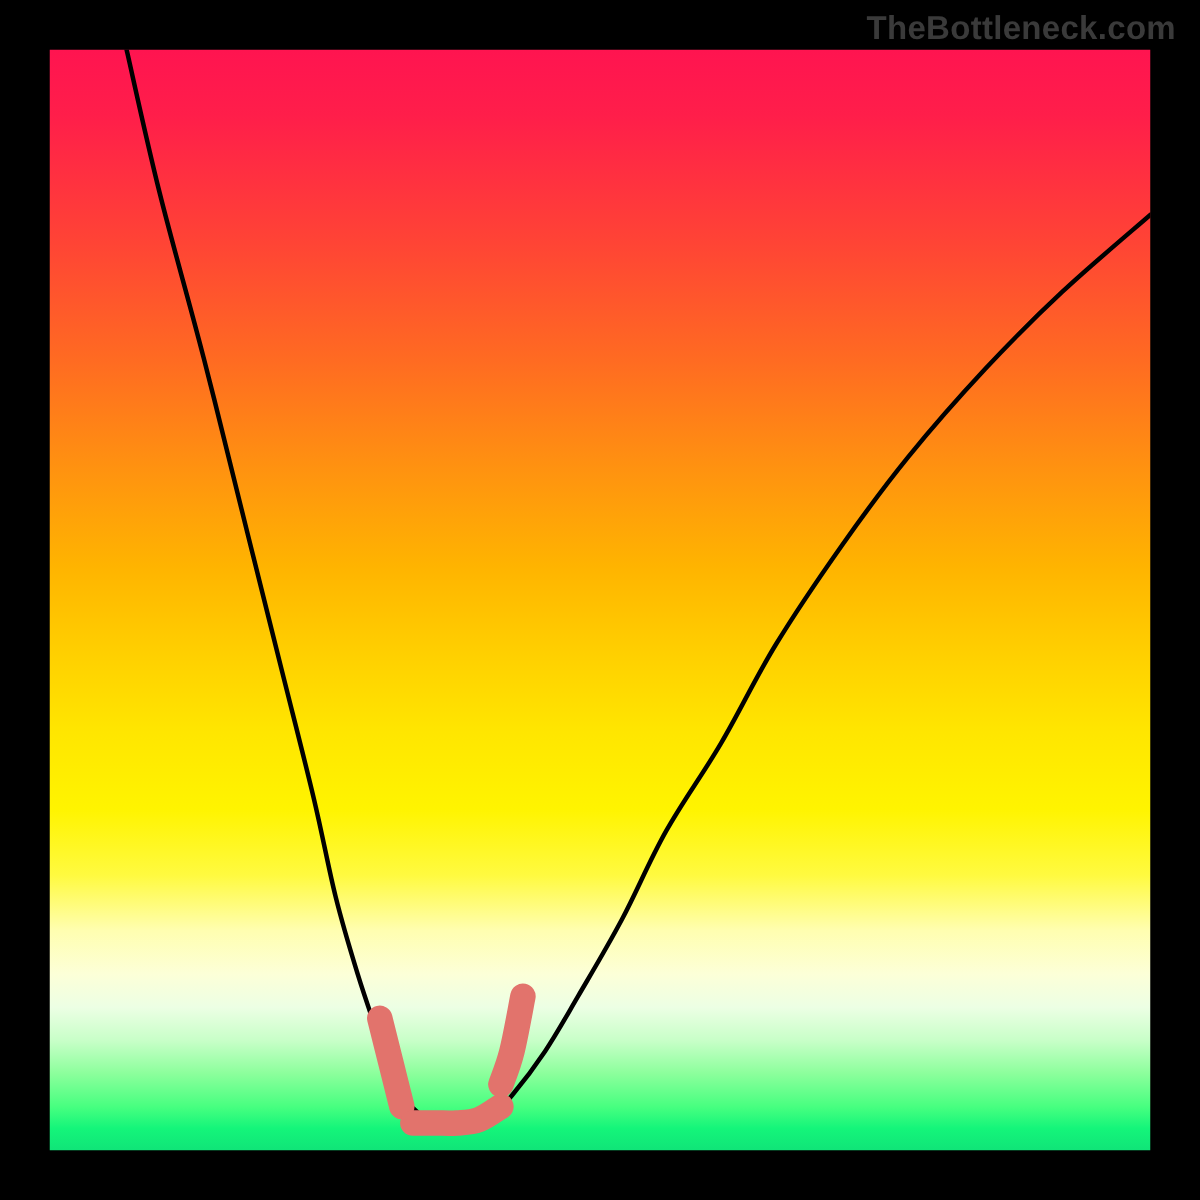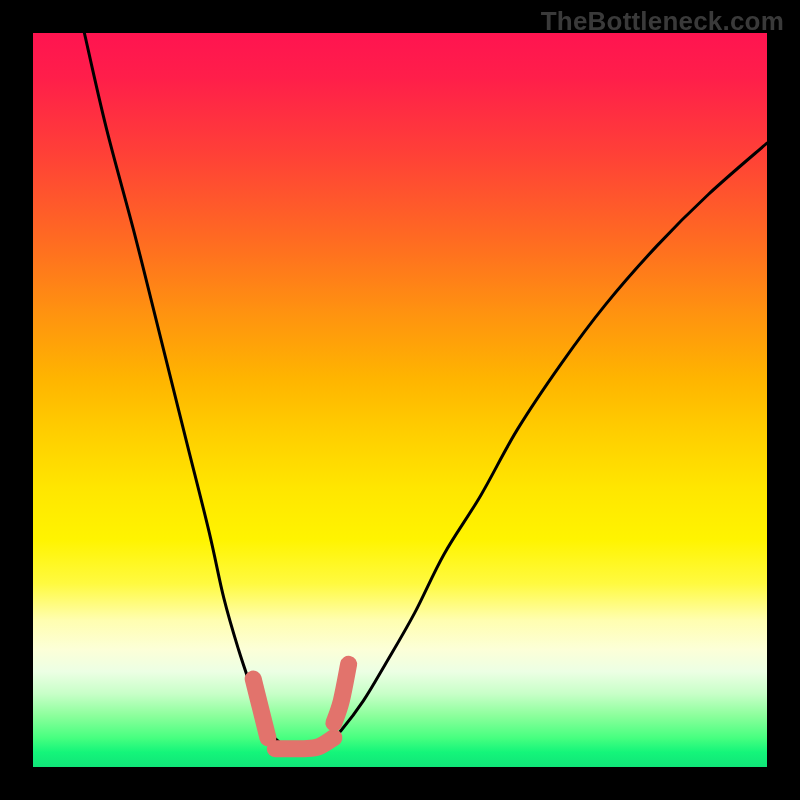--- a/index.html
+++ b/index.html
@@ -48,21 +48,21 @@
       #48ff80 96%,
       #14f57a 98%,
       #10e478 100%
     );
   }
   .watermark {
     position: absolute;
     top: 6px;
     right: 16px;
     color: #3a3a3a;
-    font-size: 26px;
+    font-size: 22px;
     font-weight: 600;
     letter-spacing: 0.2px;
     user-select: none;
   }
   svg.curves {
     position: absolute;
     left: 0; top: 0;
     width: 734px; height: 734px;
     overflow: visible;
   }

